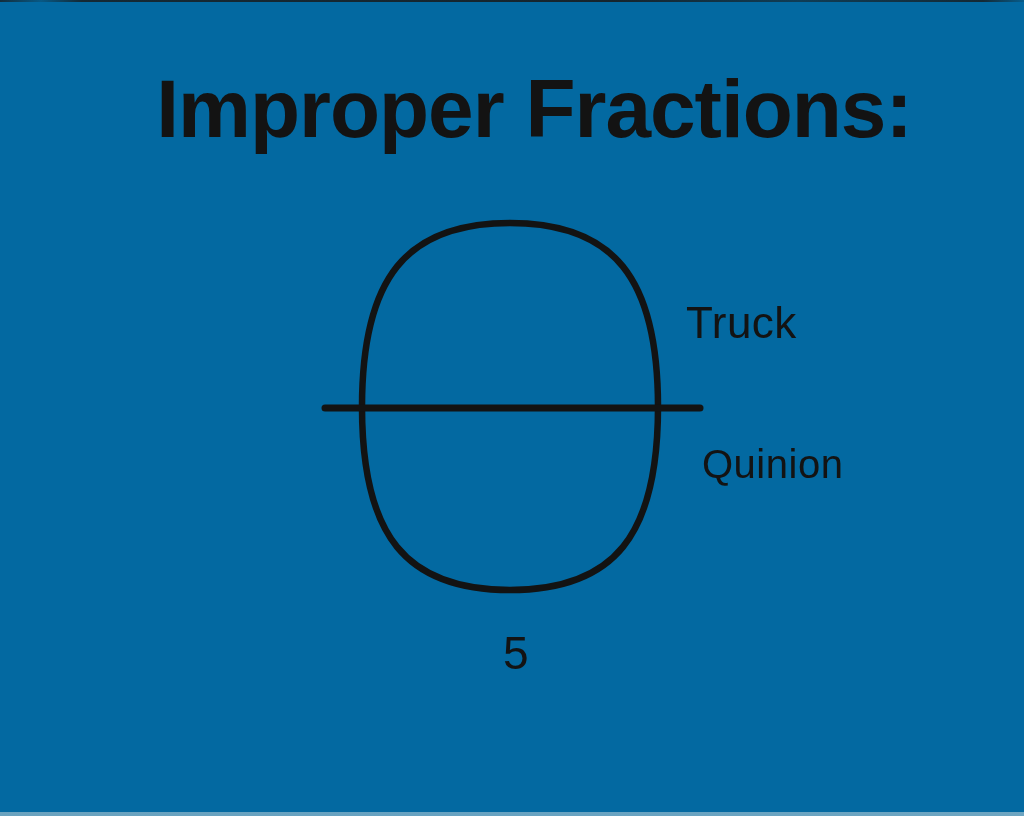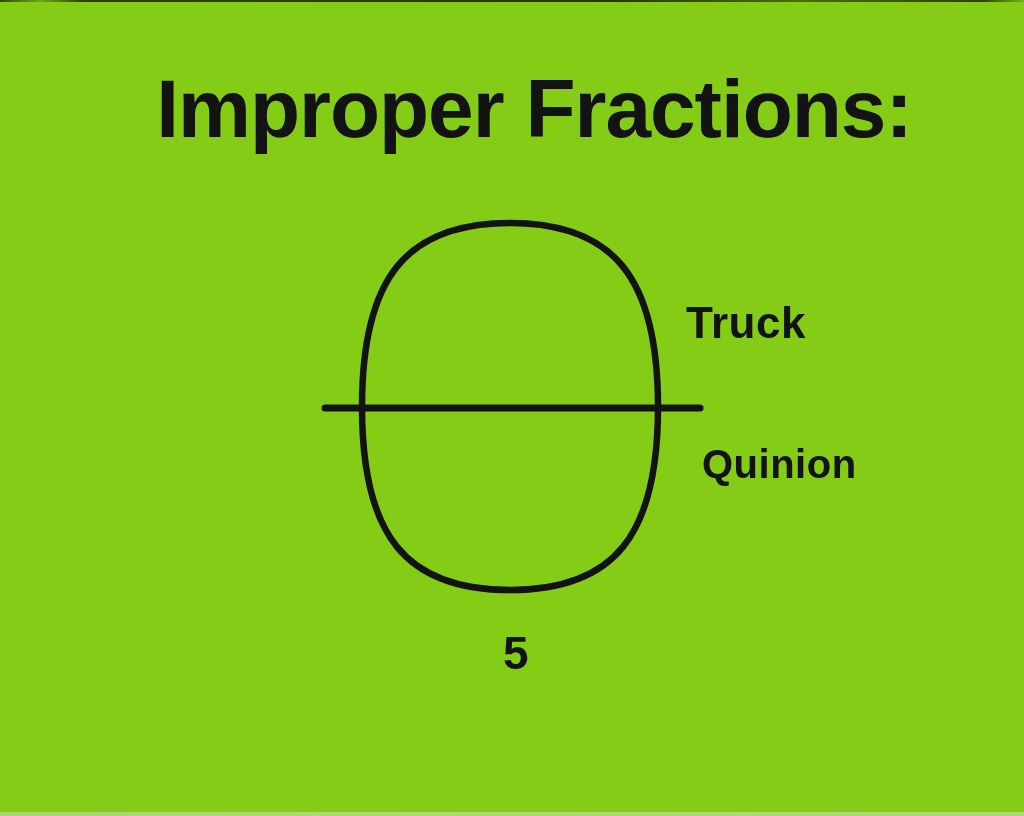--- a/index.html
+++ b/index.html
@@ -4,21 +4,21 @@
 <style>
   html, body {
     margin: 0;
     padding: 0;
     background: #ffffff;
   }
   .canvas {
     position: relative;
     width: 1024px;
     height: 816px;
-    background: #84cc16;
+    background: #0369a1;
     overflow: hidden;
     font-family: "Liberation Sans", sans-serif;
     color: #131313;
   }
   .artifact-top {
     position: absolute;
     top: 0; left: 0;
     width: 1024px; height: 2px;
     background: linear-gradient(to right,
       rgba(25,25,25,0.75) 0%, rgba(25,25,25,0.2) 4%,
@@ -50,21 +50,21 @@
     white-space: nowrap;
   }
   .diagram-svg {
     position: absolute;
     top: 0; left: 0;
     width: 1024px; height: 816px;
   }
   .label {
     position: absolute;
     margin: 0;
-    font-weight: 700;
+    font-weight: 400;
     color: #131313;
     white-space: nowrap;
     line-height: 1;
   }
   .label-numerator {
     top: 301px;
     left: 686px;
     font-size: 44px;
     letter-spacing: 0.5px;
   }

